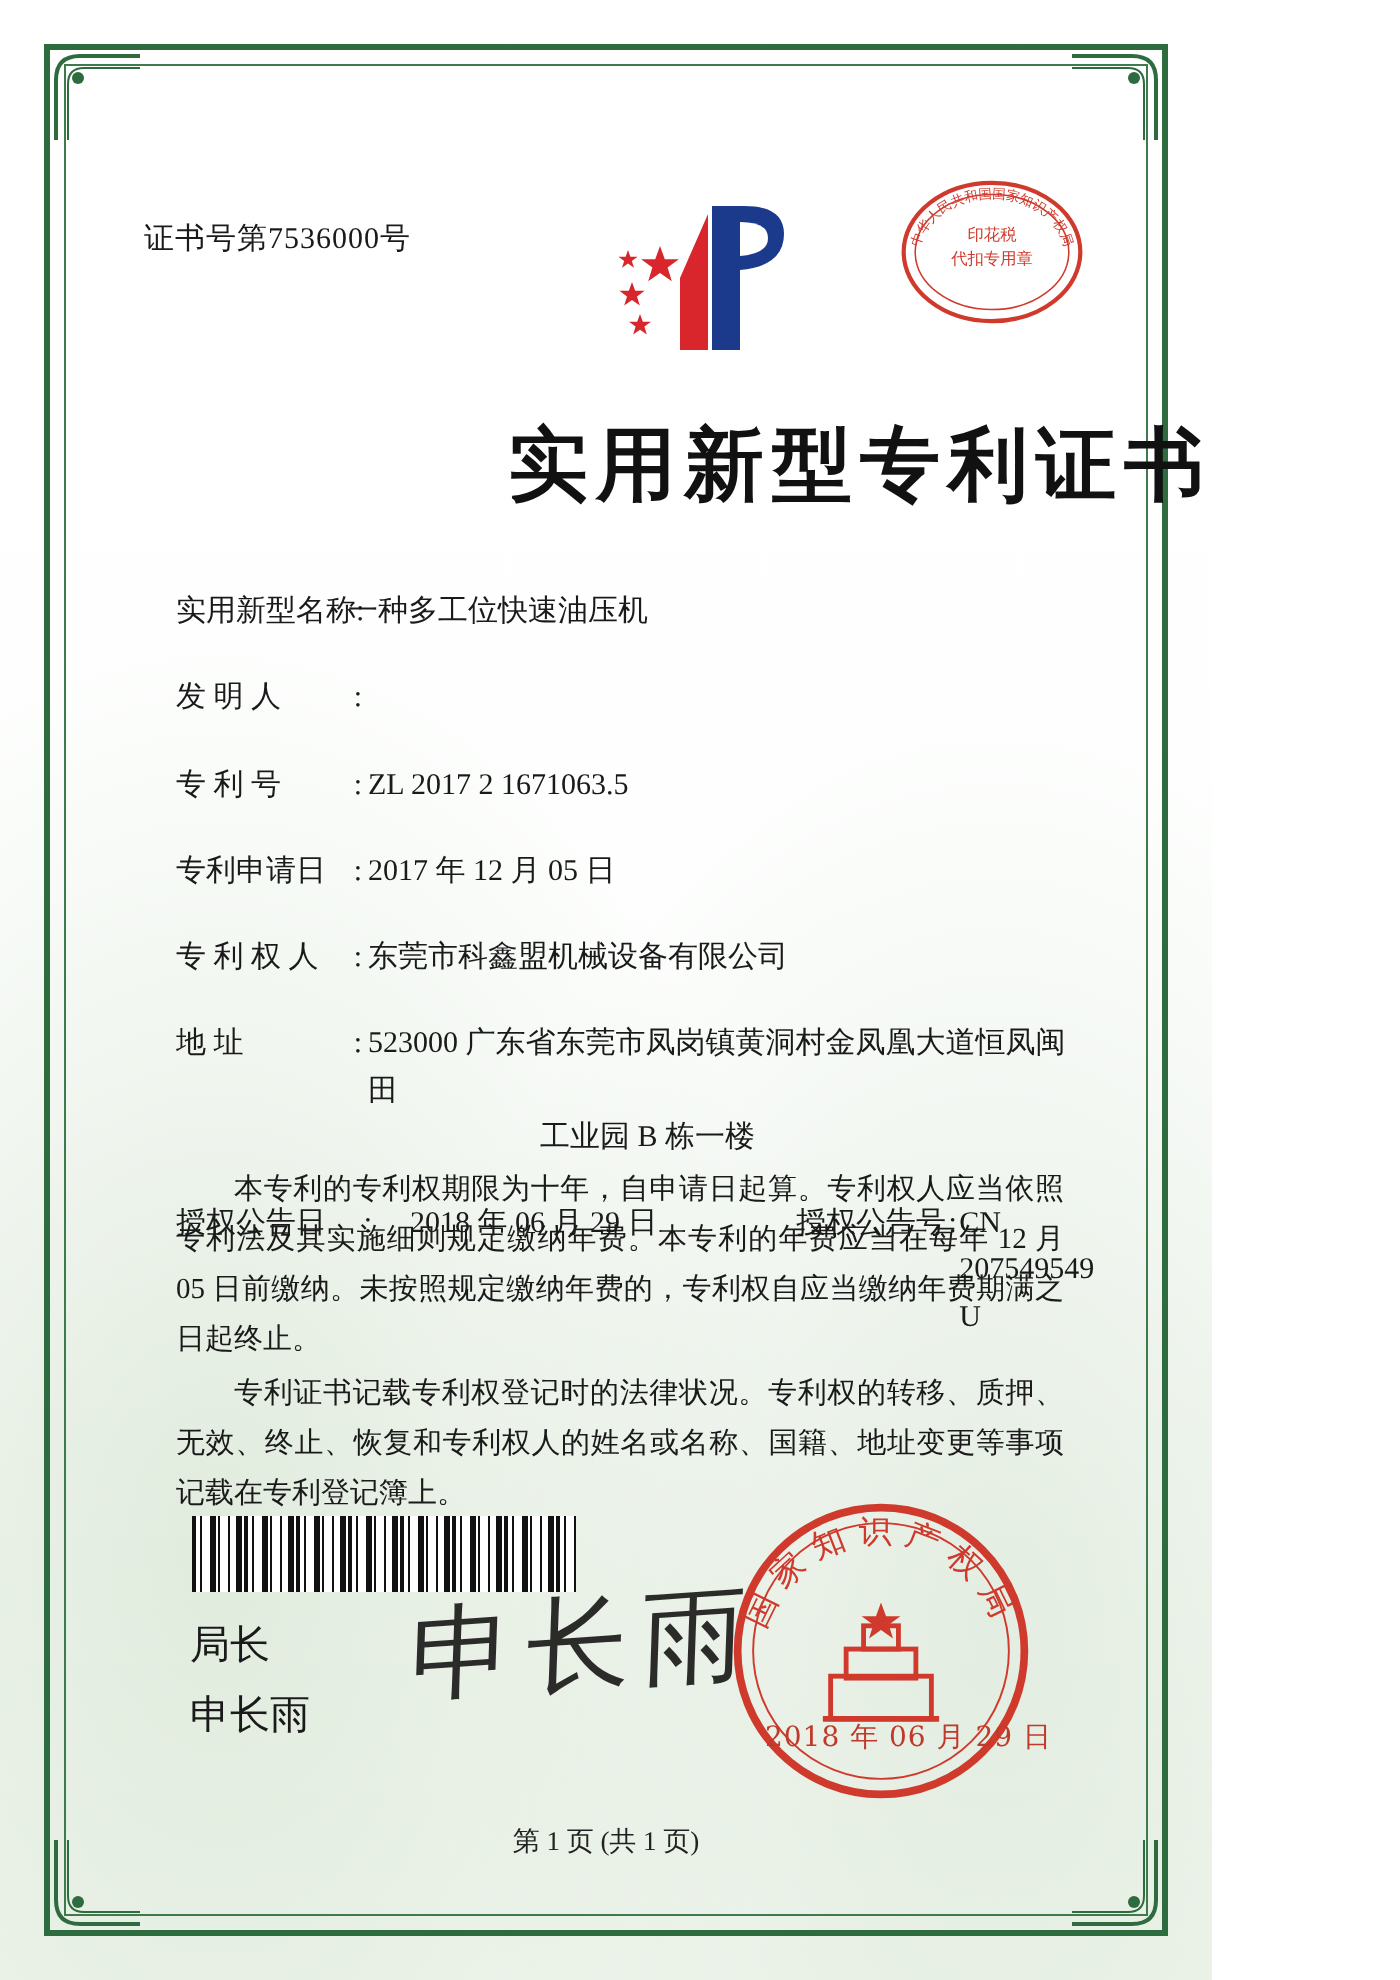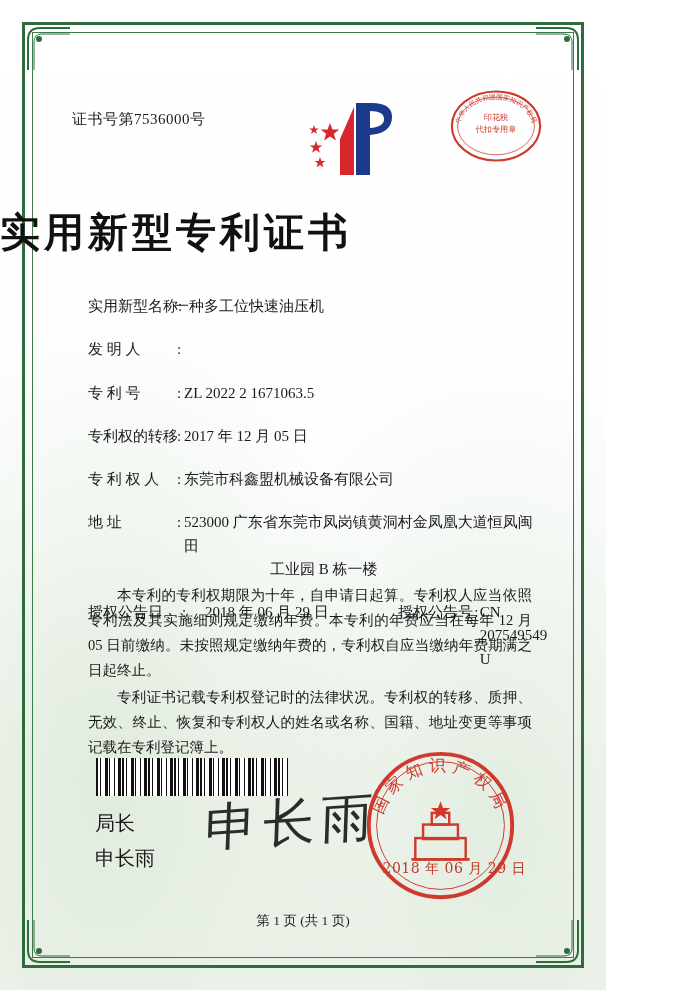--- a/index.html
+++ b/index.html
@@ -89,21 +89,21 @@
     top: 78px;
     width: 96px;
     height: 96px;
   }
   .top-seal svg { width: 100%; height: 100%; display:block; }
 
   .doc-title {
     position: absolute;
     left: 0; right: 0;
     top: 205px;
-    text-align: left;
+    text-align: right;
     font-size: 40px;
     font-weight: bold;
     letter-spacing: 4px;
     font-family: "DejaVu Serif", "Liberation Serif", serif;
     color: #111;
   }
 
   
   .fields {
     position: absolute;
@@ -299,25 +299,25 @@
     </div>
 
     <div class="field-row">
       <div class="field-label spread">发  明  人</div>
       <div class="field-sep">:</div>
     </div>
 
     <div class="field-row">
       <div class="field-label spread">专  利  号</div>
       <div class="field-sep">:</div>
-      <div class="field-value">ZL 2022 2 1671063.5</div>
-    </div>
-
-    <div class="field-row">
-      <div class="field-label spread">专利权的转移</div>
+      <div class="field-value">ZL 2017 2 1671063.5</div>
+    </div>
+
+    <div class="field-row">
+      <div class="field-label spread">专利申请日</div>
       <div class="field-sep">:</div>
       <div class="field-value">2017 年 12 月 05 日</div>
     </div>
 
     <div class="field-row">
       <div class="field-label spread">专  利  权  人</div>
       <div class="field-sep">:</div>
       <div class="field-value">东莞市科鑫盟机械设备有限公司</div>
     </div>
 

